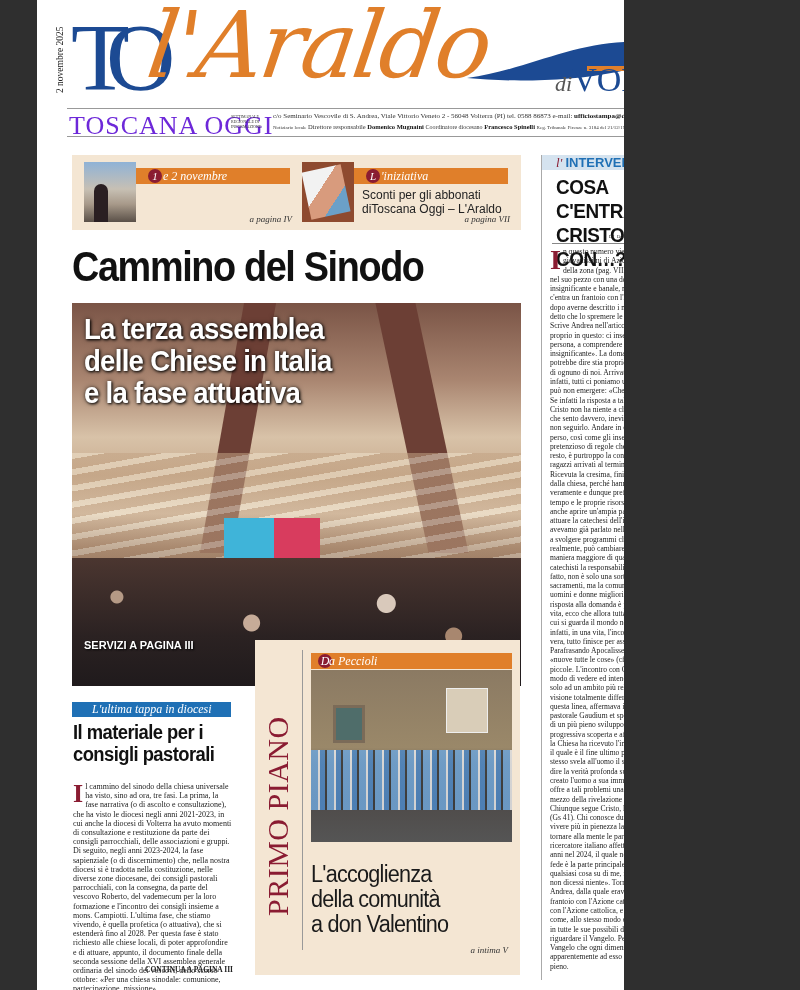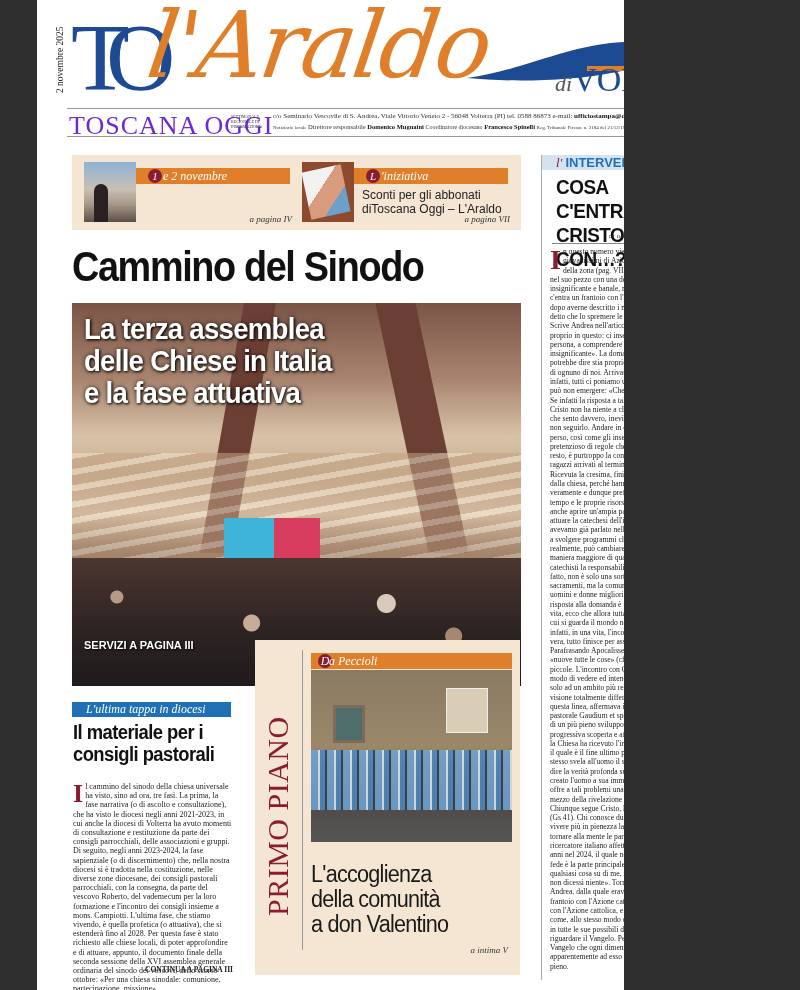--- a/index.html
+++ b/index.html
@@ -69,21 +69,21 @@
     background: linear-gradient(180deg, #8b7a63 0%, #9a8869 45%, #6d6457 55%, #4e4a48 75%, #555 100%); overflow: hidden; }
   .primo .pic .door { position: absolute; left: 22px; top: 35px; width: 32px; height: 38px; background: #4f6d6a; border: 3px solid #7b6b58; }
   .primo .pic .fresco { position: absolute; left: 135px; top: 18px; width: 42px; height: 45px; background: #d9cdb8; border: 1px solid #eee; }
   .primo .pic .people { position: absolute; left: 0; top: 80px; width: 100%; height: 60px;
     background: repeating-linear-gradient(90deg, #6fa5d8 0 7px, #e9e9ea 7px 9px, #4d88c6 9px 14px, #3a3a3a 14px 16px); opacity: .85; }
   .primo .ttl { position: absolute; left: 56px; top: 222px; font-family: "Liberation Sans", sans-serif; font-size: 23px; line-height: 25px; color: #1a1a1a; letter-spacing: -0.8px; transform: scaleX(0.94); transform-origin: left; }
   .primo .pg { position: absolute; right: 12px; top: 305px; font-size: 9px; font-style: italic; color: #333; }
 
   
   .ultima-kicker { position: absolute; left: 35px; top: 702px; width: 159px; height: 15px; background: #1f70b5; color: #fff; font-style: italic;
-    font-size: 12px; line-height: 15px; padding-left: 14px; }
+    font-size: 12px; line-height: 15px; padding-left: 20px; }
   .ultima-title { position: absolute; left: 36px; top: 721px; font-family: "Liberation Sans", sans-serif; font-weight: bold; font-size: 20px; line-height: 22px; color: #111; letter-spacing: -0.6px; transform: scaleX(0.92); transform-origin: left; }
   .ultima-body { position: absolute; left: 36px; top: 782px; width: 160px; font-size: 8px; line-height: 9.2px; color: #222; text-align: left; }
   .dropcap { float: left; font-size: 26px; line-height: 22px; color: #8a1c32; font-weight: bold; margin-right: 2px; margin-top: 1px; }
   .continua { position: absolute; left: 36px; top: 965px; width: 160px; text-align: right; font-size: 7.5px; font-weight: bold; color: #222; }
 
   
   .rc-kicker { position: absolute; left: 505px; top: 155px; width: 210px; height: 15px; background: #d5e3ef; color: #1f70b5; font-family: "Liberation Sans", sans-serif;
     font-weight: bold; font-size: 13px; line-height: 15px; padding-left: 14px; }
   .rc-kicker .l { color: #8a1c32; font-family: "Liberation Serif", serif; font-style: italic; font-weight: normal; margin-right: 3px; }
   .rc-vline { position: absolute; left: 504px; top: 155px; width: 1px; height: 825px; background: #aaa; }

